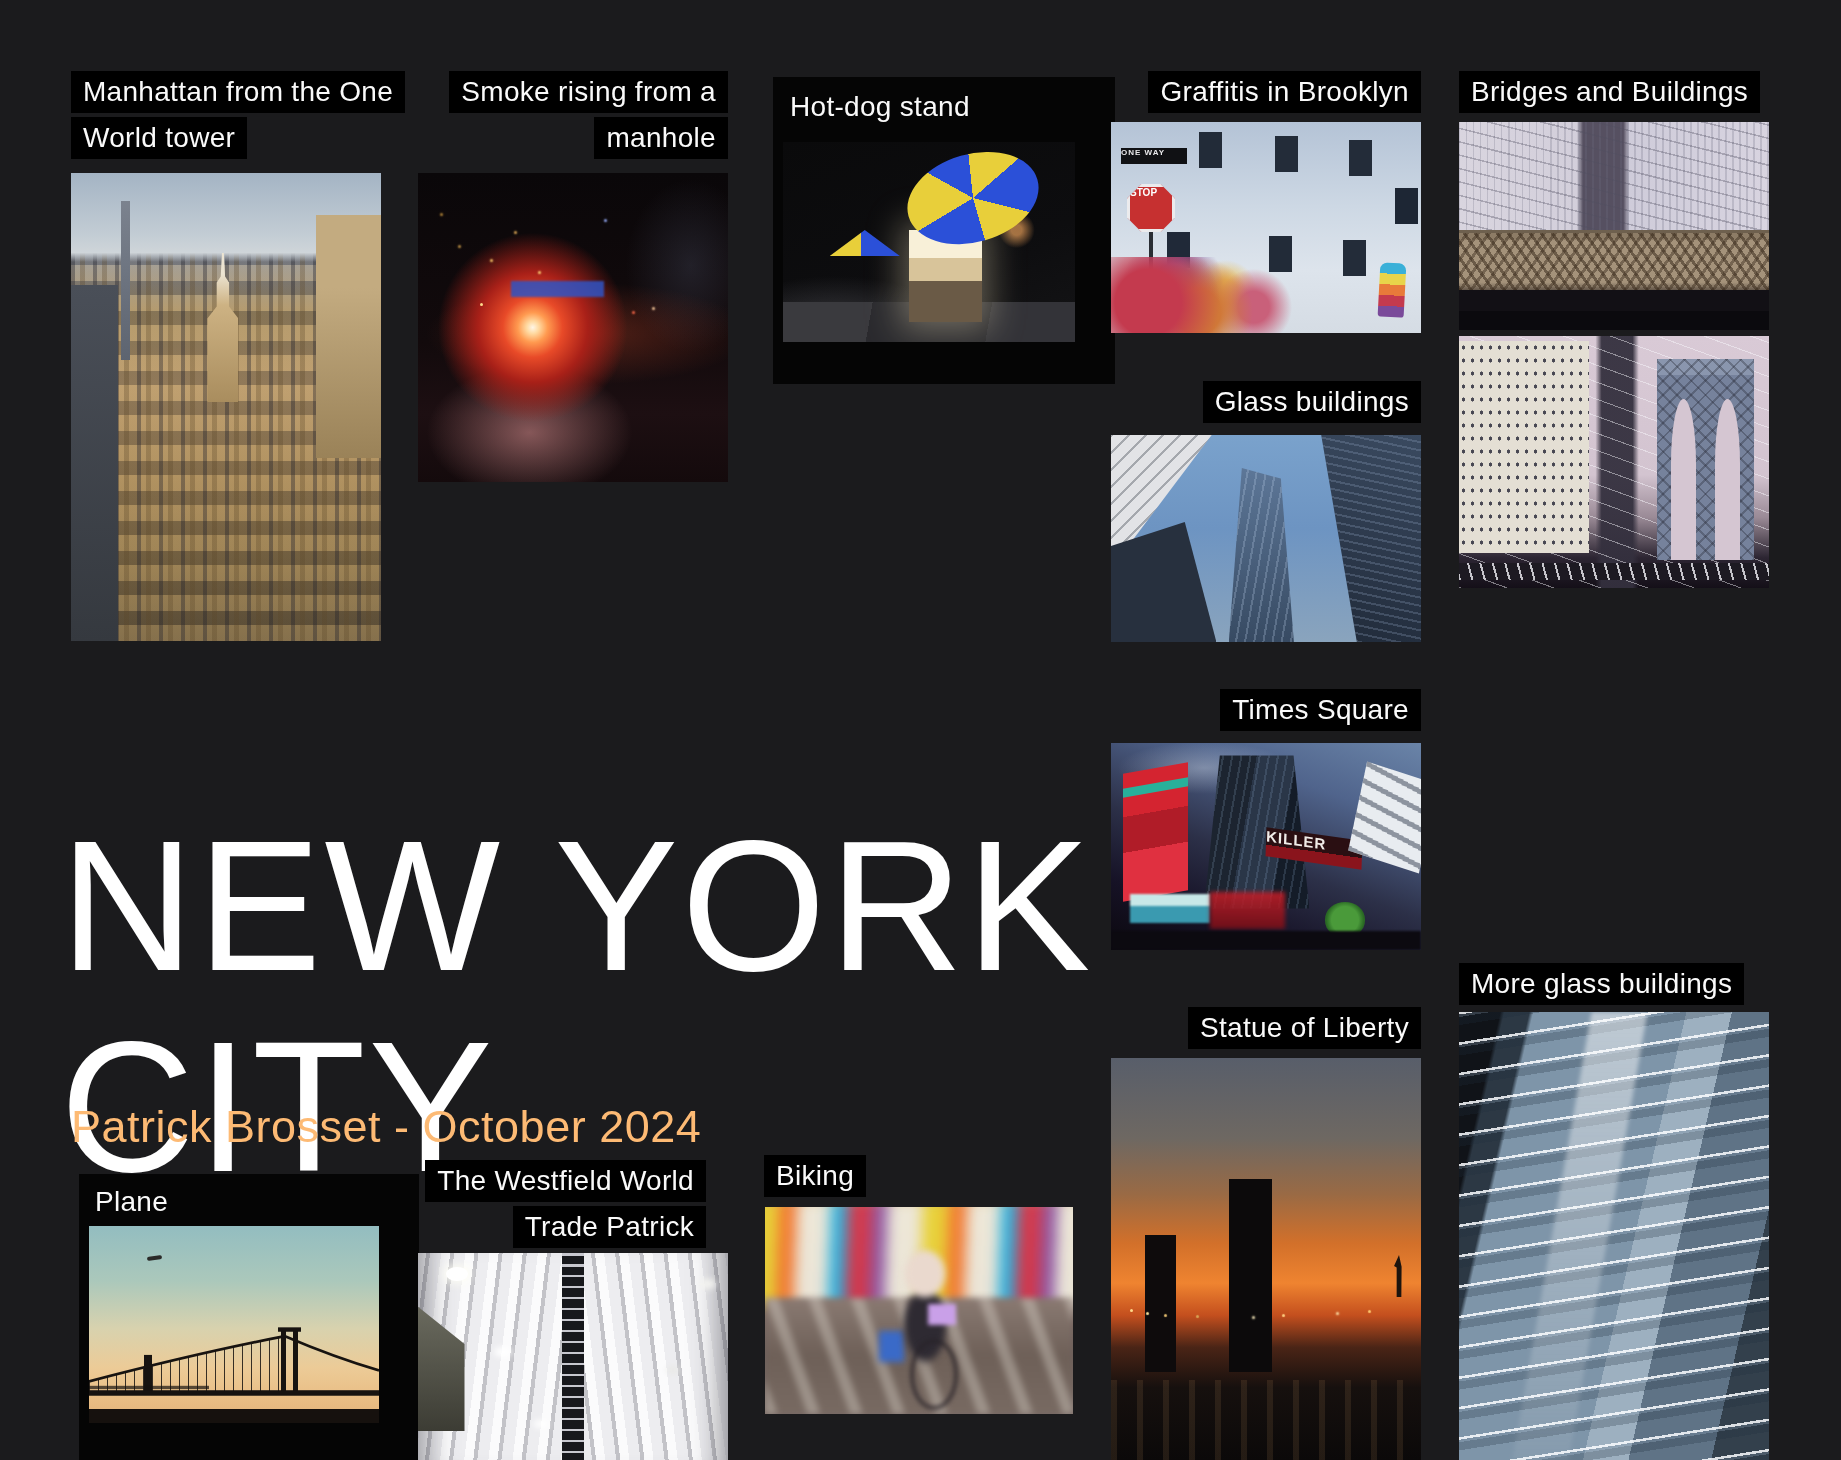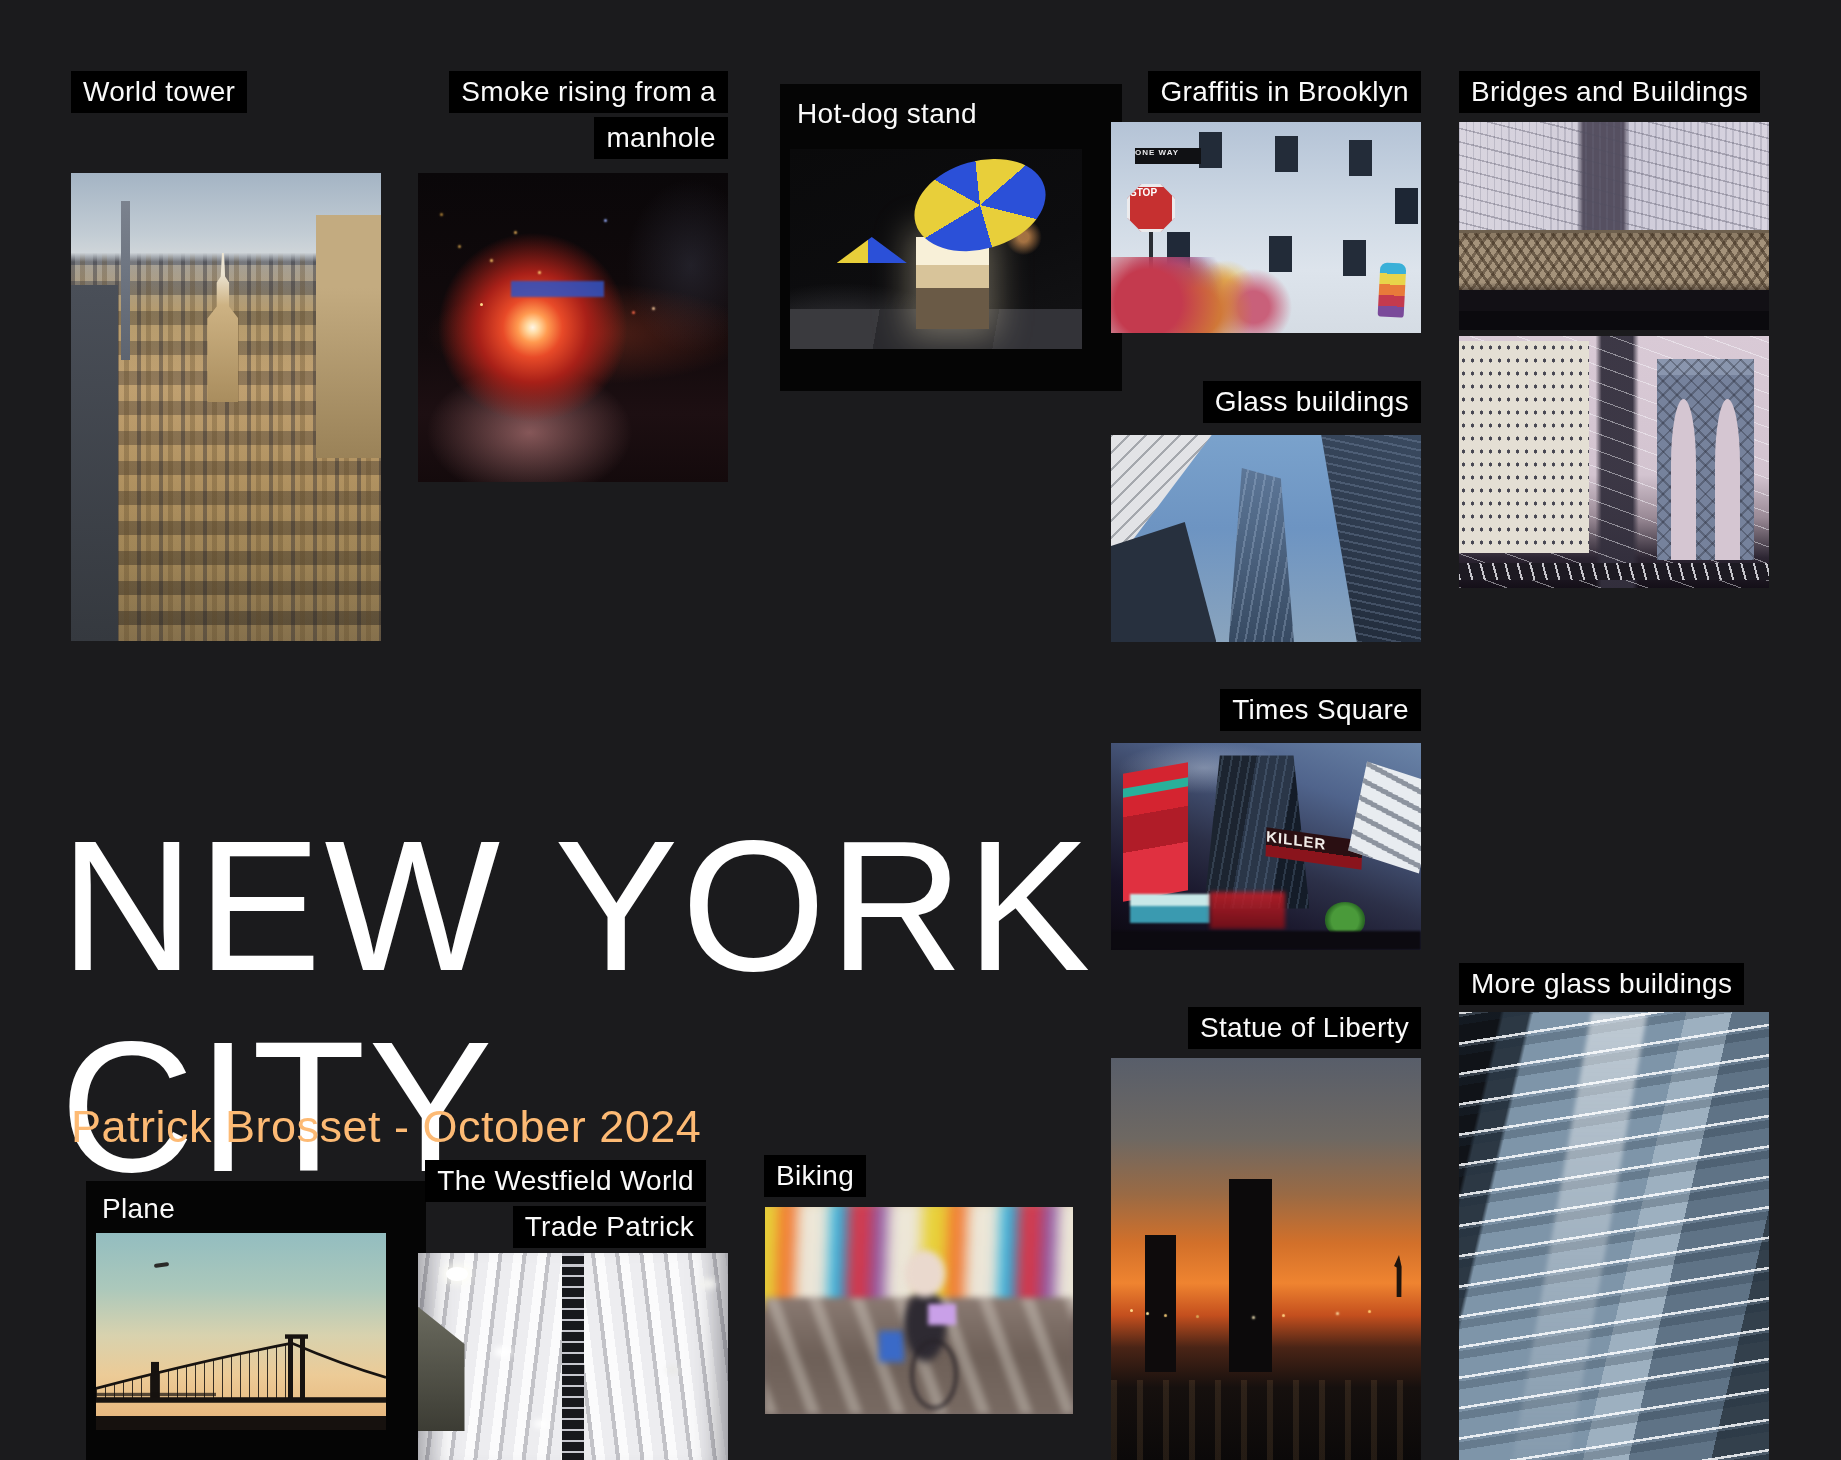--- a/index.html
+++ b/index.html
@@ -1,18 +1,18 @@
 <!DOCTYPE html>
 <html><head>
 <meta charset="utf-8">
 <style>
   html,body{margin:0;padding:0;background:#1b1b1d;}
   .stage{position:relative;width:1841px;height:1460px;background:#1b1b1d;overflow:hidden;
          font-family:"Liberation Sans","DejaVu Sans",sans-serif;}
-  figure{margin:16px;padding:16px;}
+  figure{margin:9px;padding:16px;}
 
   
   .cap{position:absolute;display:flex;flex-direction:column;gap:4px;align-items:flex-start;width:310px;}
   .cap.right{align-items:flex-end;}
   .cap .line{background:#000;color:#fafafa;font-size:28px;line-height:30px;padding:6px 12px;
              white-space:nowrap;font-weight:500;letter-spacing:.3px;}
   .cap .indent{}
 
   
   .title{position:absolute;color:#fff;font-weight:200;font-size:186px;line-height:186px;letter-spacing:3px;white-space:nowrap;}
@@ -64,21 +64,21 @@
     background:linear-gradient(180deg,#f8f0d8 0 30%,#d8c49a 30% 55%,#6a5a46 55% 100%);
     box-shadow:0 0 34px 8px rgba(255,240,200,.35);}
   .hd-street{left:0;bottom:0;width:100%;height:20%;
     background:linear-gradient(100deg,#3a3a3e 0 30%,#2a2a2e 30% 70%,#333338 70%);}
 
   
   .ph-graffiti{background:linear-gradient(180deg,#b4c3d6 0%,#cdd8e4 40%,#dde4ec 70%,#d5dce4 100%);}
   .gr-win{left:88px;top:10px;width:23px;height:36px;background:#222b38;
     box-shadow:76px 4px #232c39,150px 8px #232c39,-32px 100px #202938,70px 104px #222b38,144px 108px #232c39,196px 56px #1d2634;}
   .gr-oneway{left:10px;top:26px;width:66px;height:16px;background:#101114;color:#e8e8ea;font-size:8px;font-weight:700;
-    display:flex;align-items:center;justify-content:center;letter-spacing:1px;margin-left:14px;}
+    display:flex;align-items:center;justify-content:center;letter-spacing:1px;}
   .gr-stop{left:16px;top:62px;width:42px;height:42px;background:#c63030;border:3px solid #ebebed;
     clip-path:polygon(30% 0,70% 0,100% 30%,100% 70%,70% 100%,30% 100%,0 70%,0 30%);
     display:flex;align-items:center;justify-content:center;color:#fff;font-size:10px;font-weight:700;}
   .gr-pole{left:38px;top:104px;width:4px;height:107px;background:#2a2e34;}
   .gr-mural{left:0;bottom:0;width:100%;height:36%;background:
     radial-gradient(circle at 12% 60%,#c43a4e 0 12%,rgba(0,0,0,0) 26%),
     radial-gradient(circle at 28% 72%,#d07838 0 10%,rgba(0,0,0,0) 24%),
     radial-gradient(circle at 20% 36%,#8a5aa0 0 8%,rgba(0,0,0,0) 20%),
     radial-gradient(circle at 46% 66%,#c9607a 0 9%,rgba(0,0,0,0) 22%),
     radial-gradient(circle at 37% 46%,#e8c060 0 6%,rgba(0,0,0,0) 16%);}
@@ -223,20 +223,21 @@
   .bk-basket{left:53%;top:47%;width:9%;height:10%;background:#c9a0e8;filter:blur(2px);}
   .bk-blue{left:37%;top:60%;width:8%;height:15%;background:#3a6ac8;filter:blur(3px);}
 </style>
 </head>
 <body>
 
 <div class="stage">
 
   <figure>
     <div class="cap" style="left:71px;top:71px">
+      <span class="line">Manhattan from the One</span>
       <span class="line">World tower</span>
     </div>
     <div class="photo ph-manhattan" style="left:71px;top:173px;width:310px;height:468px">
       <i class="mh-dark"></i>
       <i class="mh-thin"></i>
       <i class="mh-esb"></i>
       <i class="mh-right"></i>
     </div>
   </figure>
 

